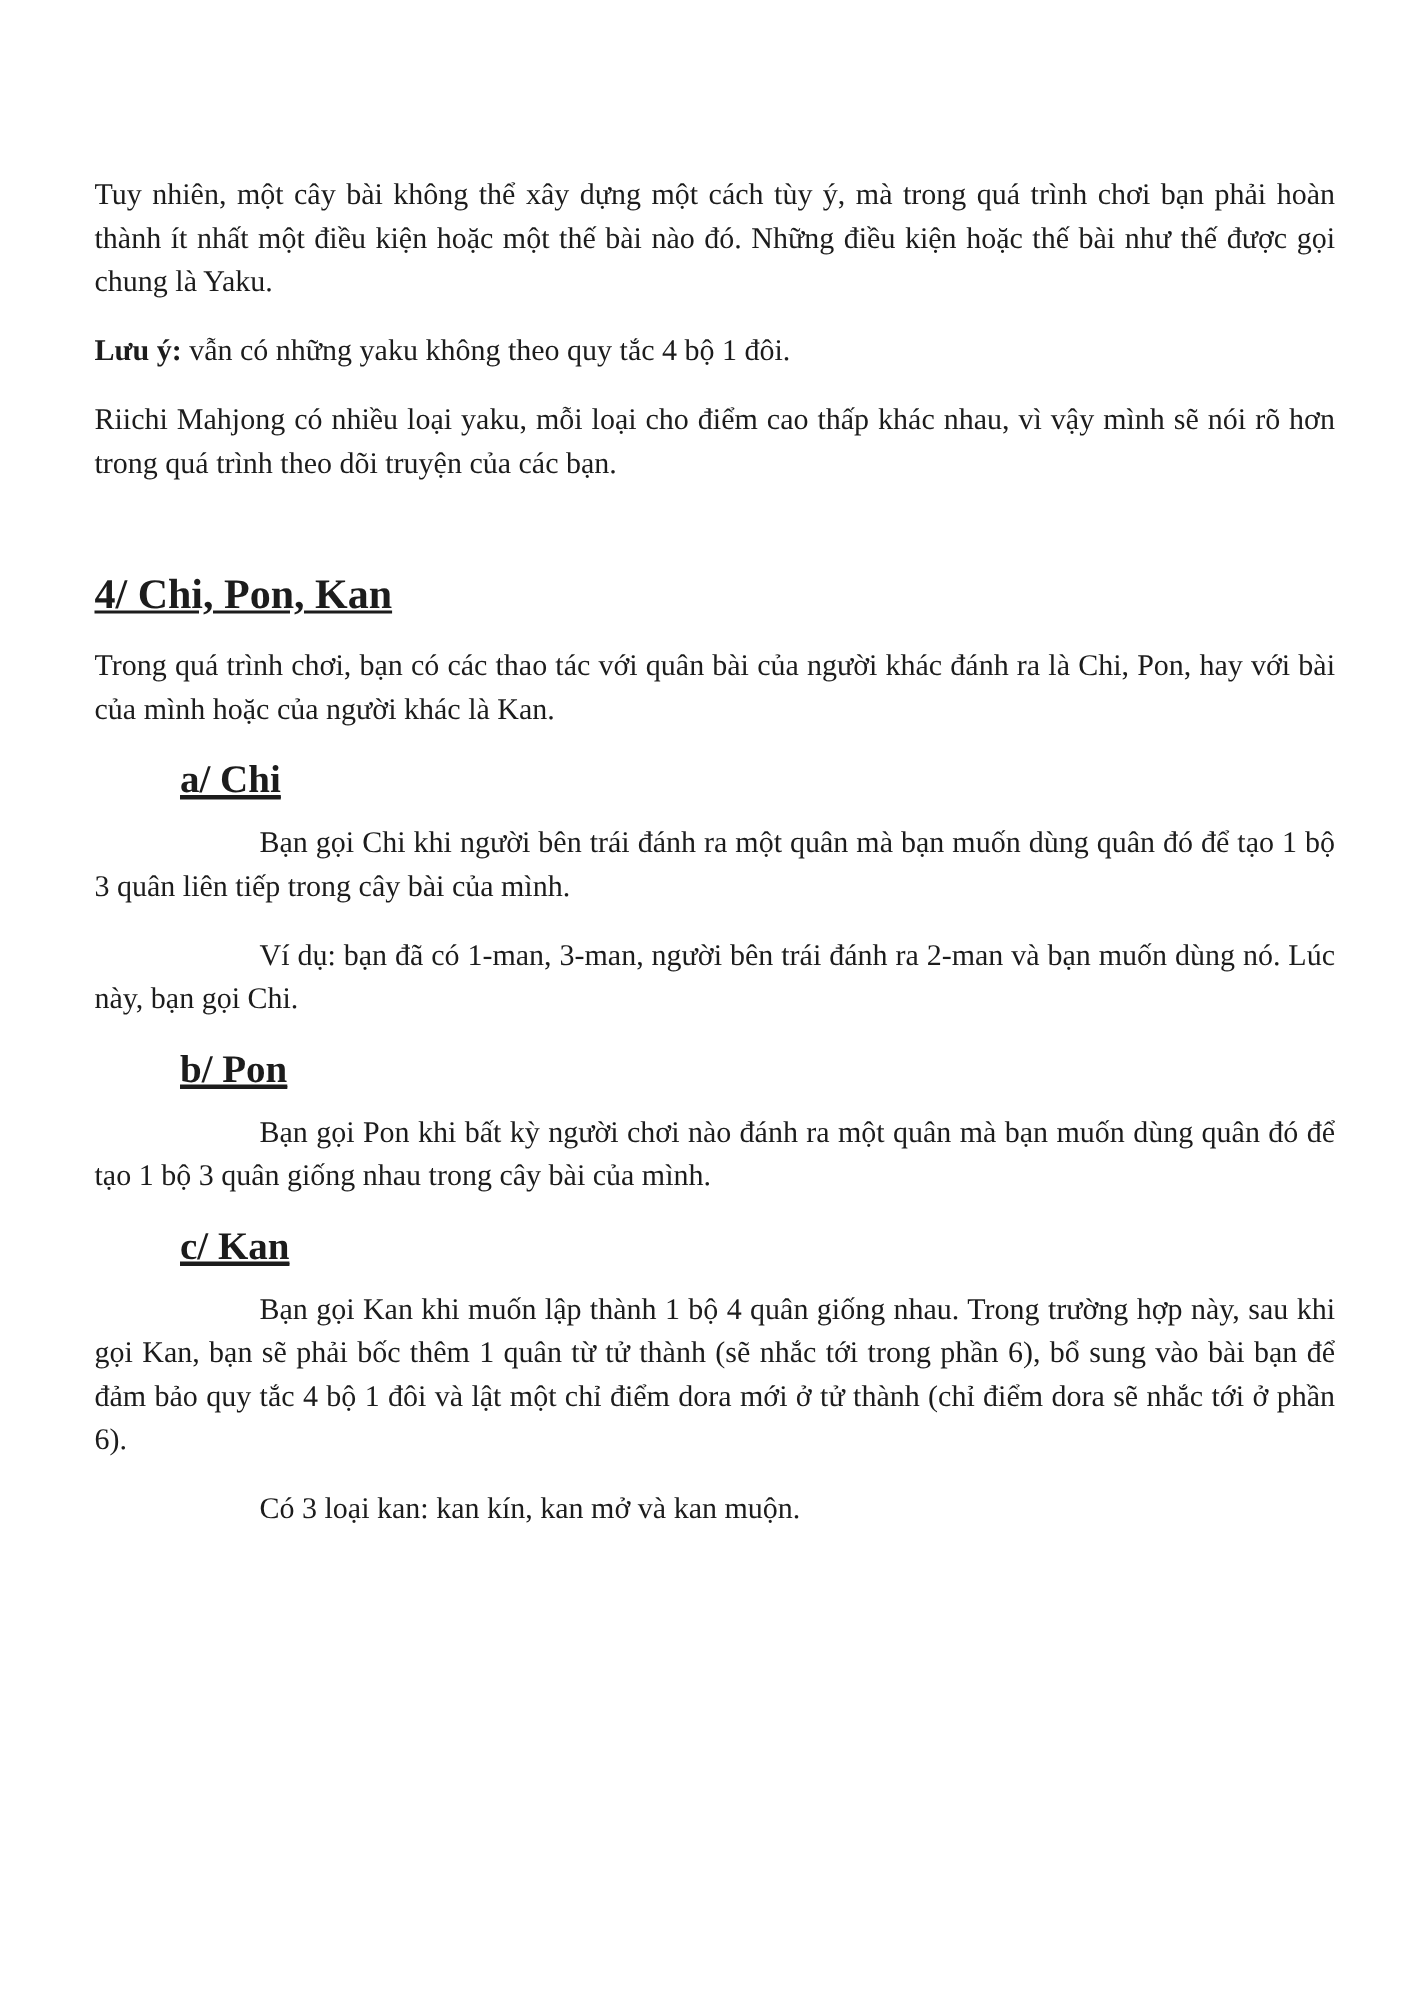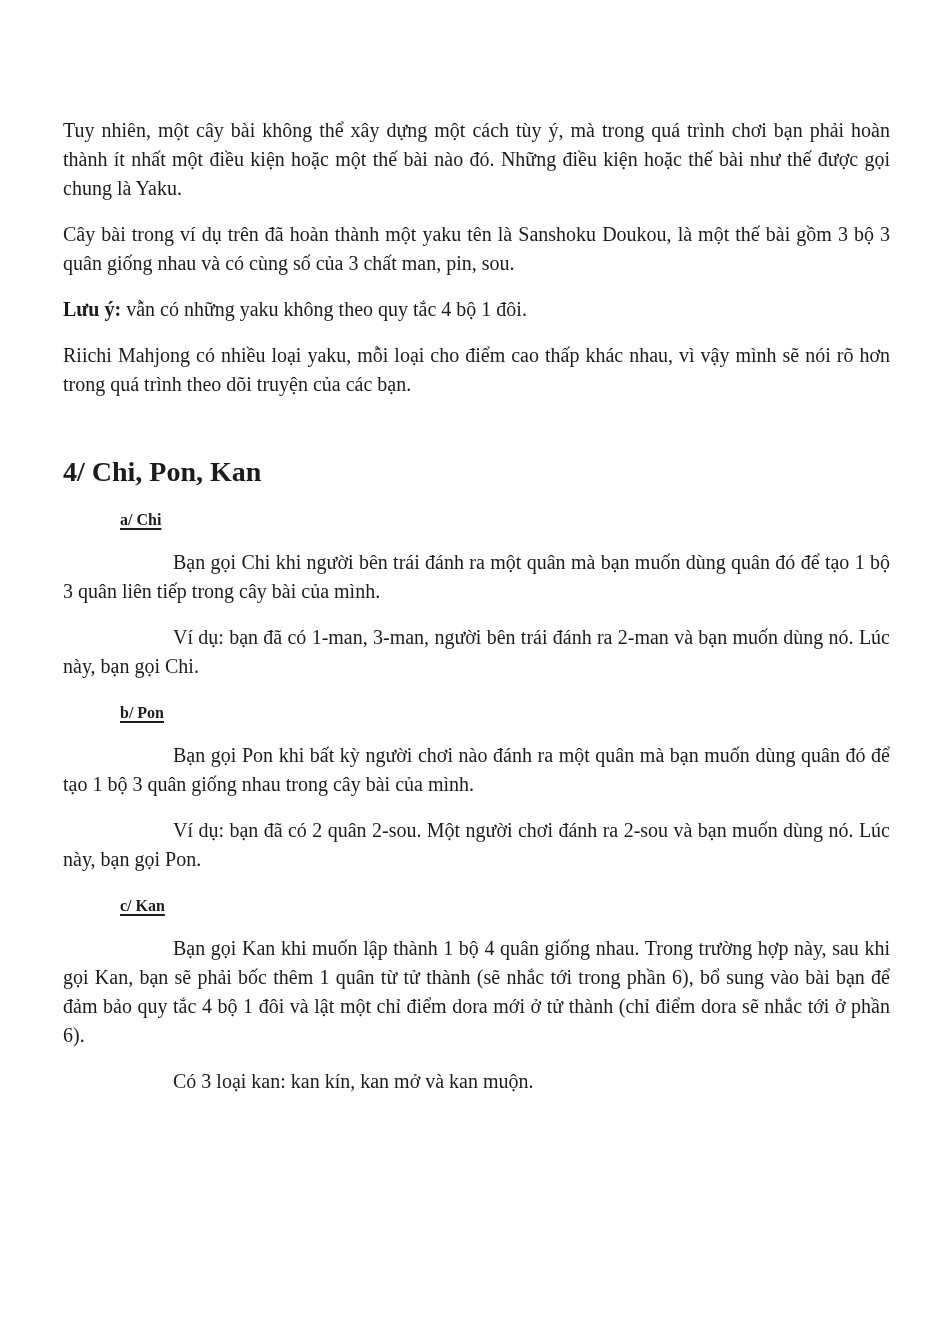--- a/index.html
+++ b/index.html
@@ -22,65 +22,66 @@
     line-height: 29px;
     text-align: justify;
     margin: 0 0 17px 0;
   }
   .para.indent { text-indent: 110px; }
   .section-heading {
     font-size: 28px;
     line-height: 34px;
     font-weight: bold;
     margin: 56px 0 16px 0;
+    text-decoration: underline;
   }
   .sub-heading {
-    font-size: 16px;
+    font-size: 26px;
     line-height: 29px;
     font-weight: bold;
     margin: 0 0 14px 57px;
+    text-decoration: underline;
   }
   .sub-heading .u {
     text-decoration: underline;
     text-decoration-thickness: 2px;
     text-underline-offset: 3px;
   }
   .note-label {
     font-weight: bold;
     text-decoration-thickness: 2px;
     text-underline-offset: 3px;
   }
 </style>
 </head>
 <body>
 
 <div class="page">
 
   <p class="para">Tuy nhiên, một cây bài không thể xây dựng một cách tùy ý, mà trong quá trình chơi bạn phải hoàn thành ít nhất một điều kiện hoặc một thế bài nào đó. Những điều kiện hoặc thế bài như thế được gọi chung là Yaku.</p>
 
-  <p class="para">Cây bài trong ví dụ trên đã hoàn thành một yaku tên là Sanshoku Doukou, là một thế bài gồm 3 bộ 3 quân giống nhau và có cùng số của 3 chất man, pin, sou.</p>
 
   <p class="para"><span class="note-label">Lưu ý:</span><span> vẫn có những yaku không theo quy tắc 4 bộ 1 đôi.</span></p>
 
   <p class="para">Riichi Mahjong có nhiều loại yaku, mỗi loại cho điểm cao thấp khác nhau, vì vậy mình sẽ nói rõ hơn trong quá trình theo dõi truyện của các bạn.</p>
 
   <h2 class="section-heading">4/ Chi, Pon, Kan</h2>
 
+  <p class="para">Trong quá trình chơi, bạn có các thao tác với quân bài của người khác đánh ra là Chi, Pon, hay với bài của mình hoặc của người khác là Kan.</p>
 
   <h3 class="sub-heading"><span class="u">a/ Chi</span></h3>
 
   <p class="para indent">Bạn gọi Chi khi người bên trái đánh ra một quân mà bạn muốn dùng quân đó để tạo 1 bộ 3 quân liên tiếp trong cây bài của mình.</p>
 
   <p class="para indent">Ví dụ: bạn đã có 1-man, 3-man, người bên trái đánh ra 2-man và bạn muốn dùng nó. Lúc này, bạn gọi Chi.</p>
 
   <h3 class="sub-heading"><span class="u">b/ Pon</span></h3>
 
   <p class="para indent">Bạn gọi Pon khi bất kỳ người chơi nào đánh ra một quân mà bạn muốn dùng quân đó để tạo 1 bộ 3 quân giống nhau trong cây bài của mình.</p>
 
-  <p class="para indent">Ví dụ: bạn đã có 2 quân 2-sou. Một người chơi đánh ra 2-sou và bạn muốn dùng nó. Lúc này, bạn gọi Pon.</p>
 
   <h3 class="sub-heading"><span class="u">c/ Kan</span></h3>
 
   <p class="para indent">Bạn gọi Kan khi muốn lập thành 1 bộ 4 quân giống nhau. Trong trường hợp này, sau khi gọi Kan, bạn sẽ phải bốc thêm 1 quân từ tử thành (sẽ nhắc tới trong phần 6), bổ sung vào bài bạn để đảm bảo quy tắc 4 bộ 1 đôi và lật một chỉ điểm dora mới ở tử thành (chỉ điểm dora sẽ nhắc tới ở phần 6).</p>
 
   <p class="para indent">Có 3 loại kan: kan kín, kan mở và kan muộn.</p>
 
 
 </div>
 

